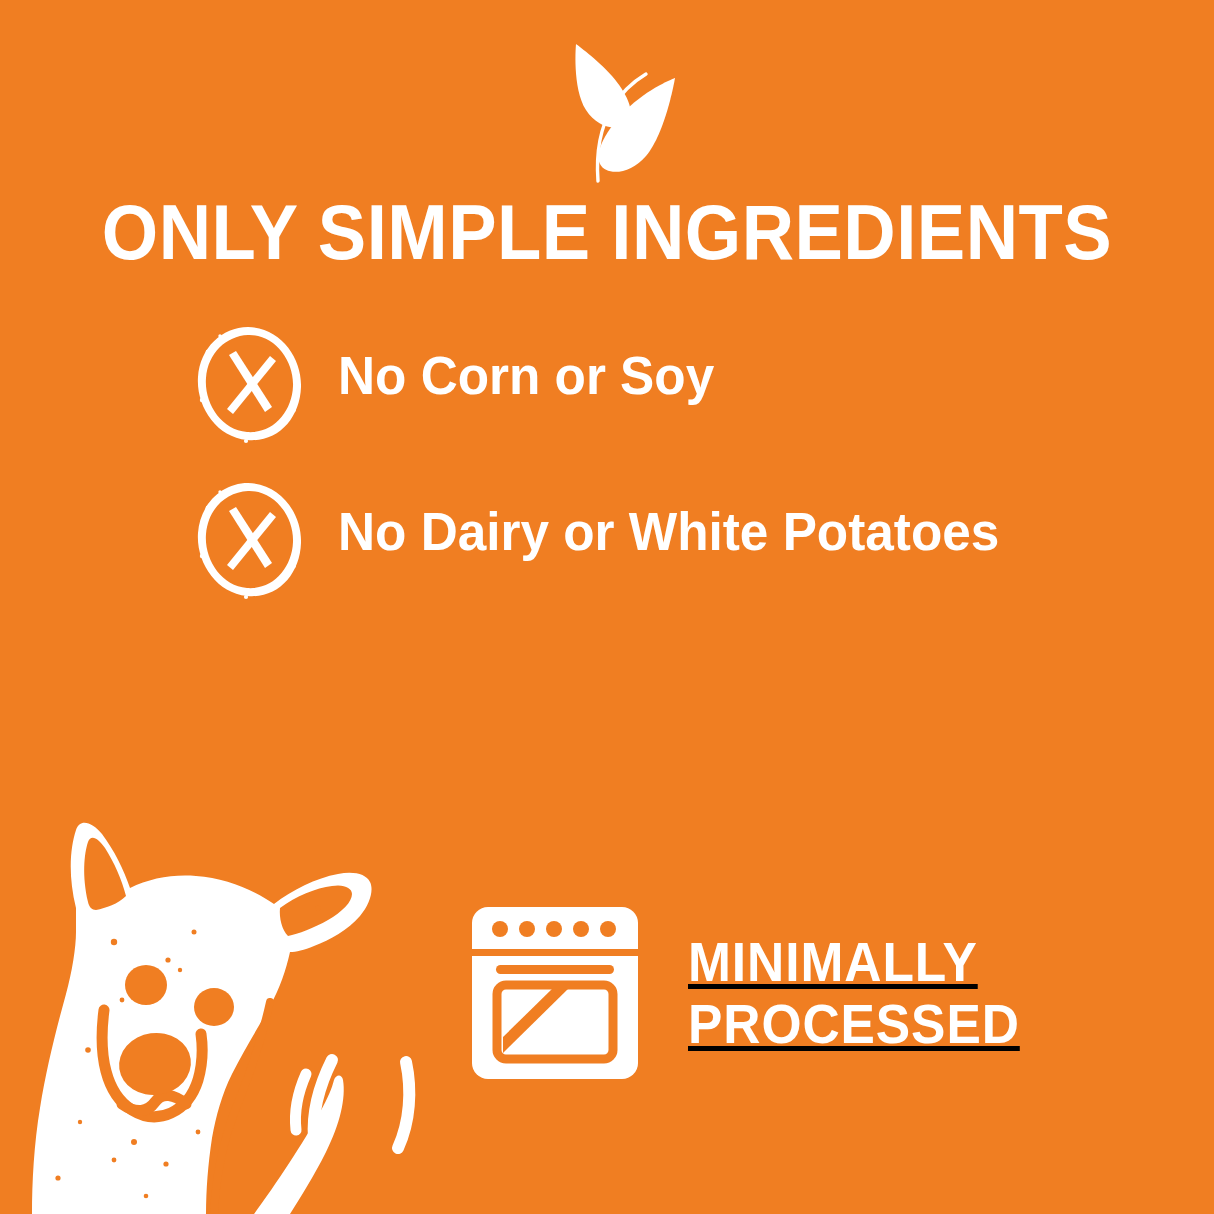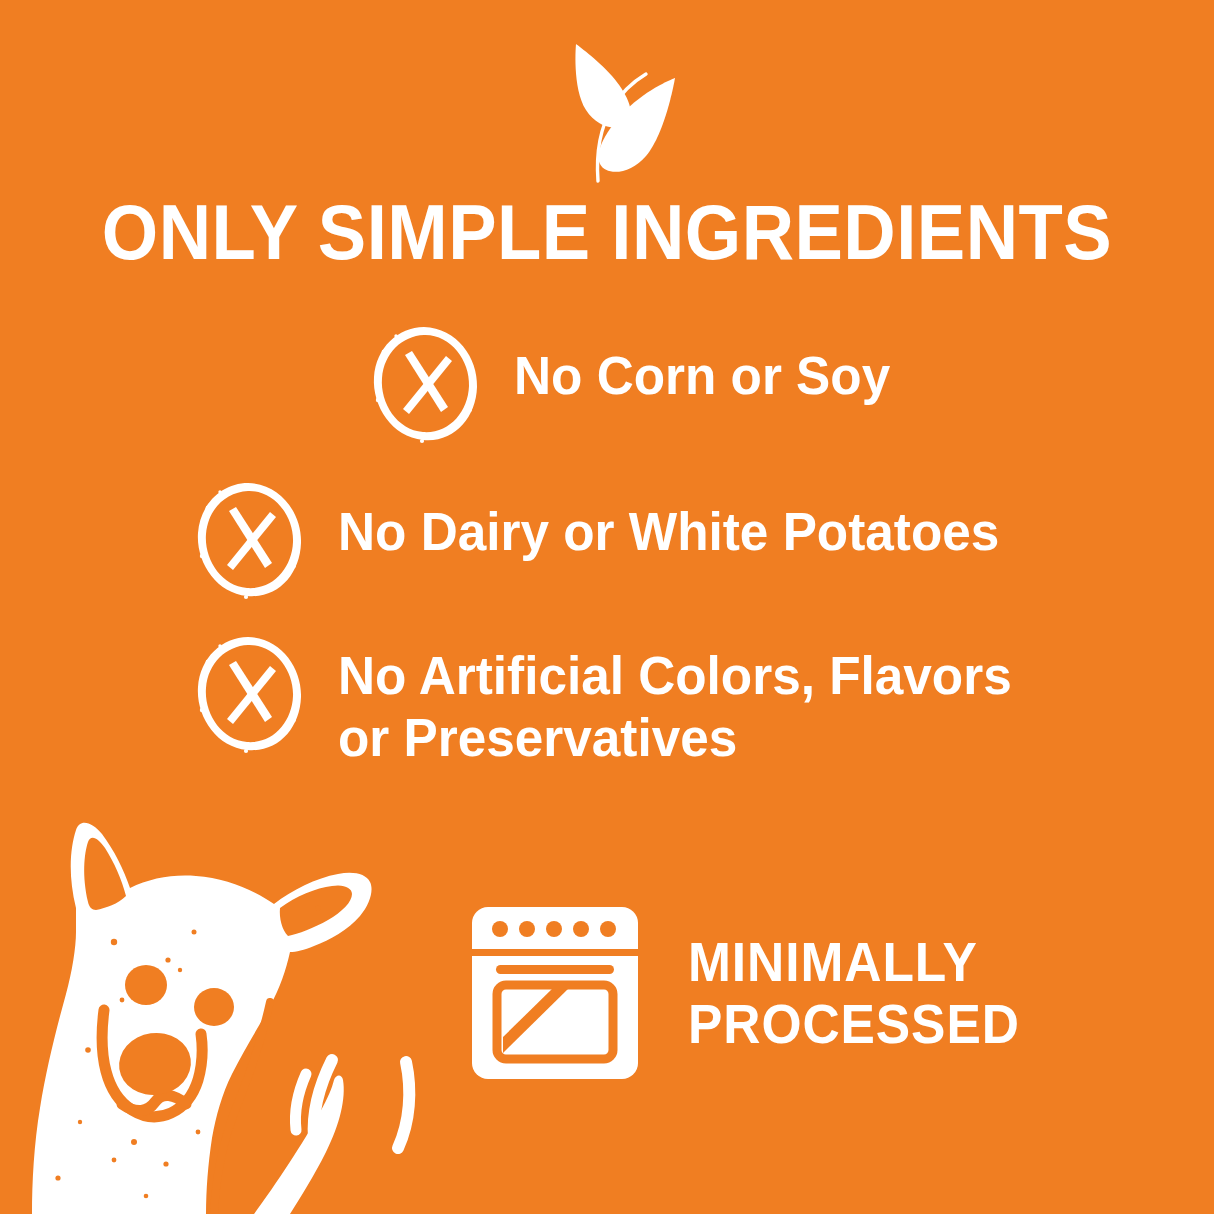--- a/index.html
+++ b/index.html
@@ -30,39 +30,39 @@
   }
 
   
   .bullets{position:absolute;left:186px;top:322px;width:900px;}
   .bullet-row{
     position:relative;
     display:flex;
     align-items:flex-start;
     min-height:120px;
   }
-  .bullet-row.r1{margin-bottom:32px;justify-content:center;}
+  .bullet-row.r1{margin-bottom:32px;}
   .bullet-row.r2{margin-bottom:30px;text-align:right;}
   .no-icon{flex:0 0 auto;width:124px;height:124px;margin-right:28px;}
   .bullet-text{
     color:#FFFFFF;
     font-size:54px;
     line-height:62px;
     font-weight:700;
     padding-top:22px;
     transform:scaleX(0.95);
     transform-origin:0 50%;
     white-space:pre-line;
   }
   .bullet-row.r3 .bullet-text{padding-top:12px;}
 
   
   .badge{
     position:absolute;left:470px;top:905px;
-    display:flex;align-items:center;
+    display:flex;align-items:center;text-decoration:underline;
   }
   .oven-icon{flex:0 0 auto;width:170px;height:176px;margin-right:48px;}
   .badge-text{
     color:#FFFFFF;
     font-size:56px;
     line-height:62px;
     font-weight:700;
     letter-spacing:1px;
     transform:scaleX(0.92);
     transform-origin:0 50%;
@@ -123,38 +123,20 @@
           <circle cx="100" cy="28" r="2" fill="#FFFFFF"></circle>
           <circle cx="16" cy="78" r="2.2" fill="#FFFFFF"></circle>
           <circle cx="108" cy="88" r="1.9" fill="#FFFFFF"></circle>
           <circle cx="60" cy="119" r="2.1" fill="#FFFFFF"></circle>
           <circle cx="34" cy="14" r="1.7" fill="#FFFFFF"></circle>
         </svg>
       </div>
       <div class="bullet-text">No Dairy or White Potatoes</div>
     </div>
 
-    <div class="bullet-row r3">
-      <div class="no-icon">
-        <svg viewBox="0 0 124 124" width="124" height="124" aria-hidden="true">
-          <path fill="#FFFFFF" d="M62 5 C36 5 14 26 12 55 C10 84 30 115 61 118 C92 121 114 96 115 65 C116 36 95 6 62 5 Z
-                                   M62 13 C88 12 108 38 107 64 C106 90 87 112 61 110 C35 108 18 81 20 56 C22 31 40 14 62 13 Z"></path>
-          <path fill="#FFFFFF" d="M43 33 L50 29 L86 85 L79 90 Z"></path>
-          <path fill="#FFFFFF" d="M84 34 L90 39 L47 92 L41 87 Z"></path>
-          <circle cx="22" cy="30" r="2.4" fill="#FFFFFF"></circle>
-          <circle cx="100" cy="28" r="2" fill="#FFFFFF"></circle>
-          <circle cx="16" cy="78" r="2.2" fill="#FFFFFF"></circle>
-          <circle cx="108" cy="88" r="1.9" fill="#FFFFFF"></circle>
-          <circle cx="60" cy="119" r="2.1" fill="#FFFFFF"></circle>
-          <circle cx="34" cy="14" r="1.7" fill="#FFFFFF"></circle>
-        </svg>
-      </div>
-      <div class="bullet-text">No Artificial Colors, Flavors
-or Preservatives</div>
-    </div>
 
   </div>
 
   <div class="badge">
     <div class="oven-icon">
       <svg viewBox="0 0 170 176" width="170" height="176" aria-hidden="true">
         <rect x="2" y="2" width="166" height="172" rx="16" ry="16" fill="#FFFFFF"></rect>
 
         <rect x="2" y="44" width="166" height="7" fill="#F07E22"></rect>
 

